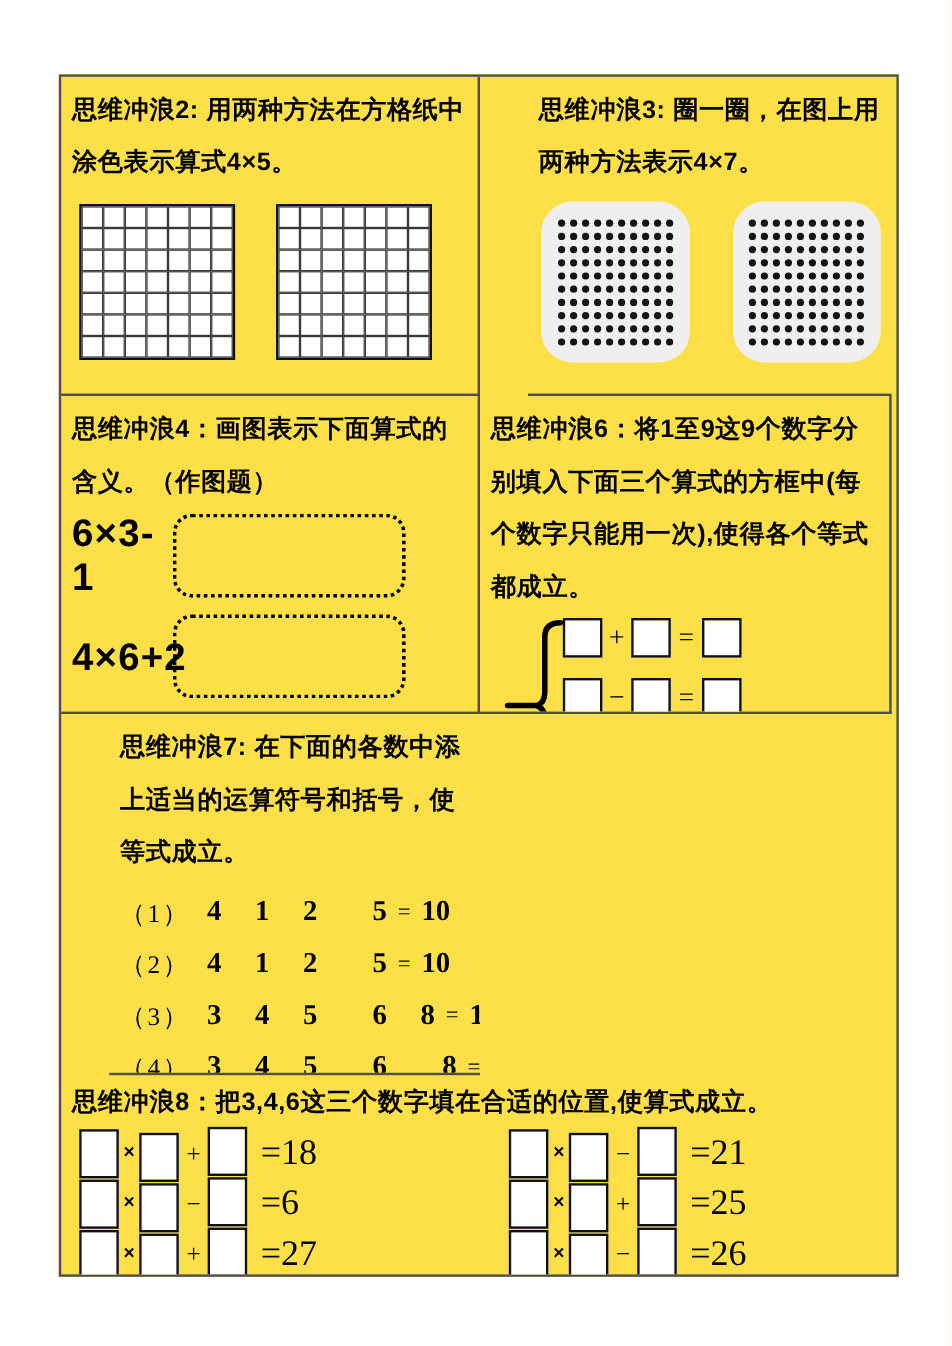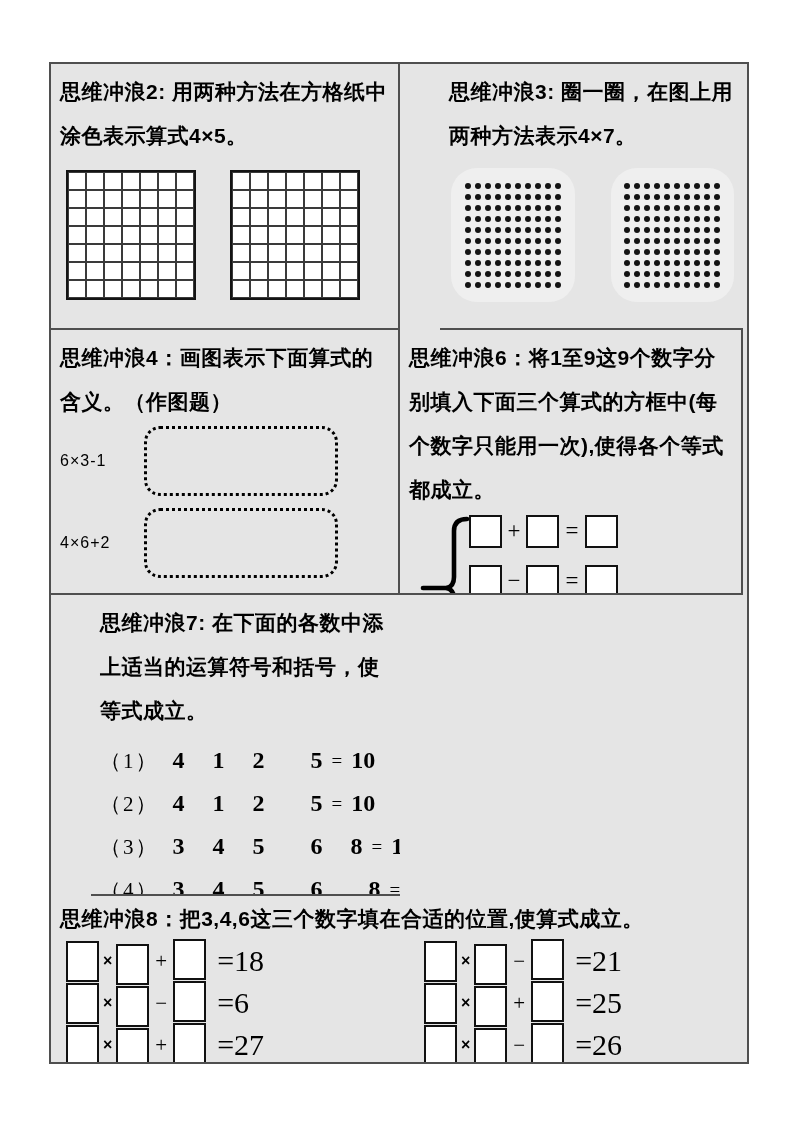--- a/index.html
+++ b/index.html
@@ -1,20 +1,20 @@
 <!DOCTYPE html>
 <html><head>
 <meta charset="utf-8">
 <style>
   html,body{margin:0;padding:0;background:#ffffff;}
   .sheet{position:relative;width:793px;height:1122px;background:#ffffff;overflow:hidden;
          font-family:"Liberation Sans","DejaVu Sans",sans-serif;color:#000;}
   .worksheet{position:absolute;left:49px;top:62px;width:696px;border:2px solid #4f4f4f;
              display:grid;grid-template-columns:349px 343px;grid-template-rows:266px 265px 301px 166px;
-             background:#e5e5e5;box-sizing:content-box;}
+             background:#fde047;box-sizing:content-box;}
   .cell{position:relative;border-right:2px solid #4f4f4f;border-bottom:2px solid #4f4f4f;
         padding:6px 9px 0 9px;box-sizing:border-box;overflow:hidden;}
   .cell.lastcol{border-right:none;margin-left:40px;}
   .cell.span2{grid-column:1/3;border-right:none;border-bottom:none;}
   .ptitle{font-size:21px;font-weight:700;line-height:44px;letter-spacing:.5px;}
   .ptitle.single{line-height:34px;}
 
   
   .gridsrow{display:flex;gap:34px;margin:12px 0 0 6px;}
   .grid7{display:grid;grid-template-columns:repeat(7,18px);grid-template-rows:repeat(7,18px);
@@ -25,21 +25,21 @@
   .dotsrow{display:flex;gap:36px;margin:10px 0 0 2px;}
   .dotpanel{width:140px;height:134px;background:#efefef;border-radius:26px;
             display:grid;grid-template-columns:repeat(10,1fr);grid-template-rows:repeat(10,1fr);
             padding:12px;box-sizing:border-box;}
   .dotpanel i{width:6px;height:6px;border-radius:50%;background:#141414;place-self:center;}
 
   
   .p4row{display:flex;align-items:center;margin-left:0;}
   .p4row.r1{margin-top:2px;}
   .p4row.r2{margin-top:12px;align-items:center;}
-  .p4expr{width:84px;font-size:16px;font-weight:400;letter-spacing:1px;}
+  .p4expr{width:84px;font-size:32px;font-weight:700;letter-spacing:1px;}
   .dotbox{width:188px;height:64px;border:3px dotted #000;border-radius:16px;}
 
   
   .p5box{position:absolute;width:233px;height:41px;border:2.5px solid #0d0d0d;left:83px;background:#fff;}
   .p5label{position:absolute;left:11px;font-size:23px;font-family:"Liberation Serif","DejaVu Serif",serif;}
   .p5lines{position:absolute;inset:0;pointer-events:none;}
 
   
   .p6wrap{position:relative;margin-top:3px;height:148px;}
   .p6brace{position:absolute;left:8px;top:0;}

